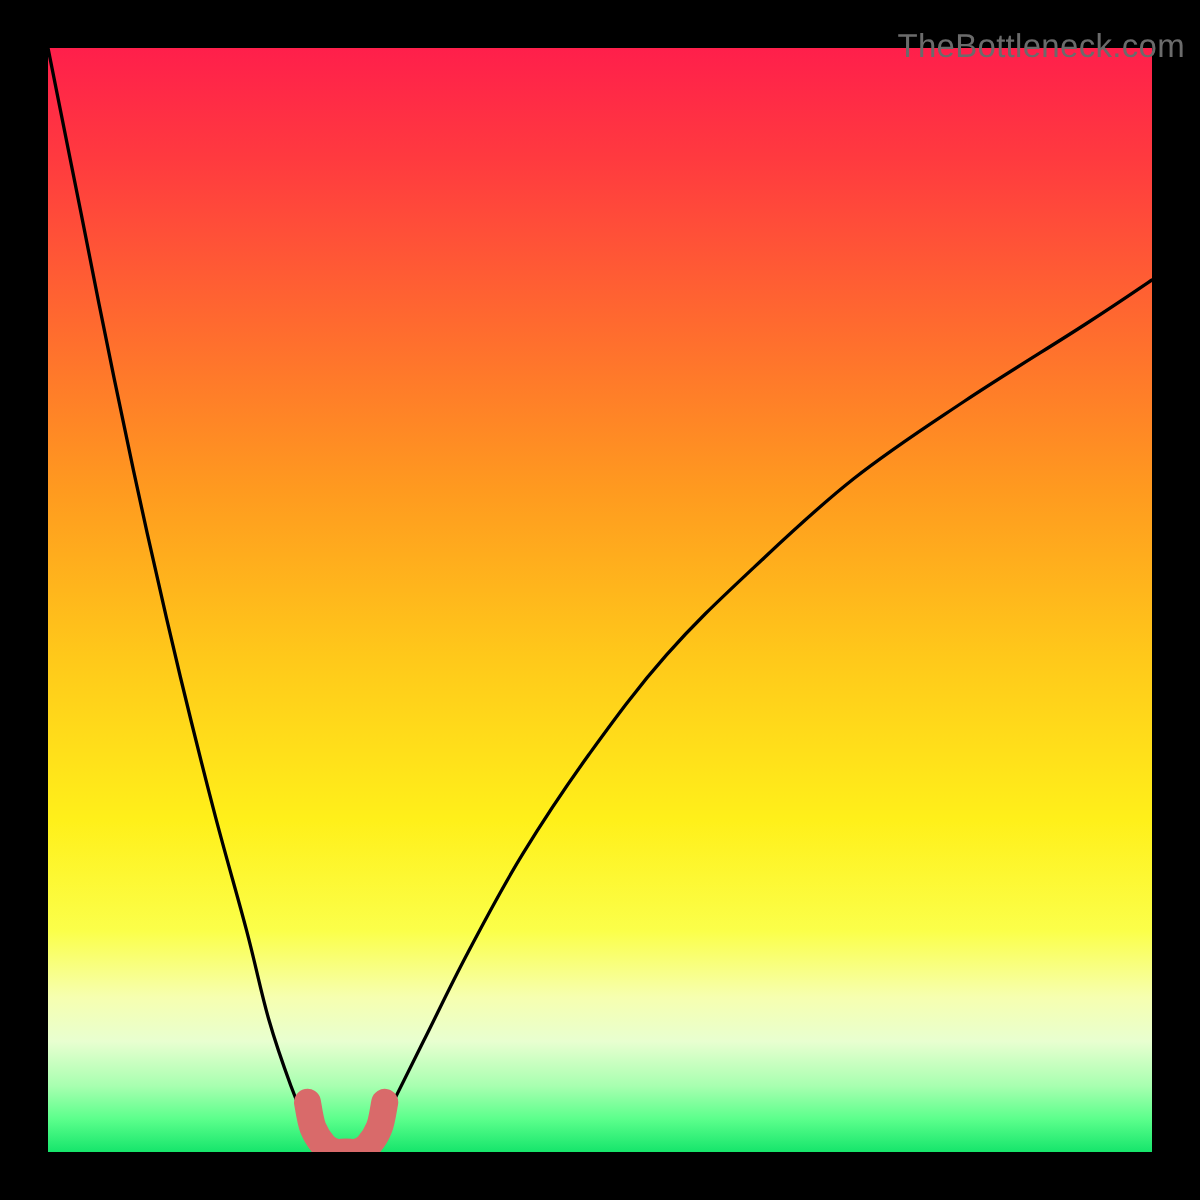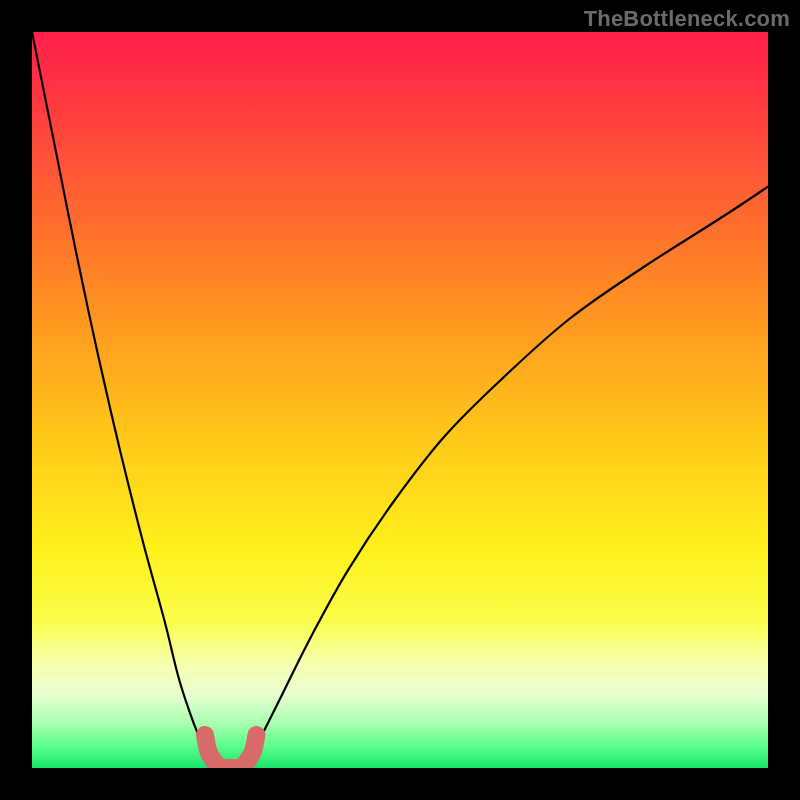--- a/index.html
+++ b/index.html
@@ -21,25 +21,25 @@
   }
   .plot {
     position: absolute;
     left: 0;
     top: 0;
     width: 736px;
     height: 736px;
   }
   .watermark {
     position: absolute;
-    top: 6px;
+    top: 18px;
     right: 10px;
     color: #6b6b6b;
     font-size: 22px;
-    font-weight: 700;
+    font-weight: 400;
     letter-spacing: 0.2px;
   }
 </style>
 </head>
 <body>
 
 <div class="frame">
   <svg class="plot" viewBox="0 0 736 736" preserveAspectRatio="none">
     <defs>
       <linearGradient id="bg-grad" x1="0" y1="0" x2="0" y2="1">

